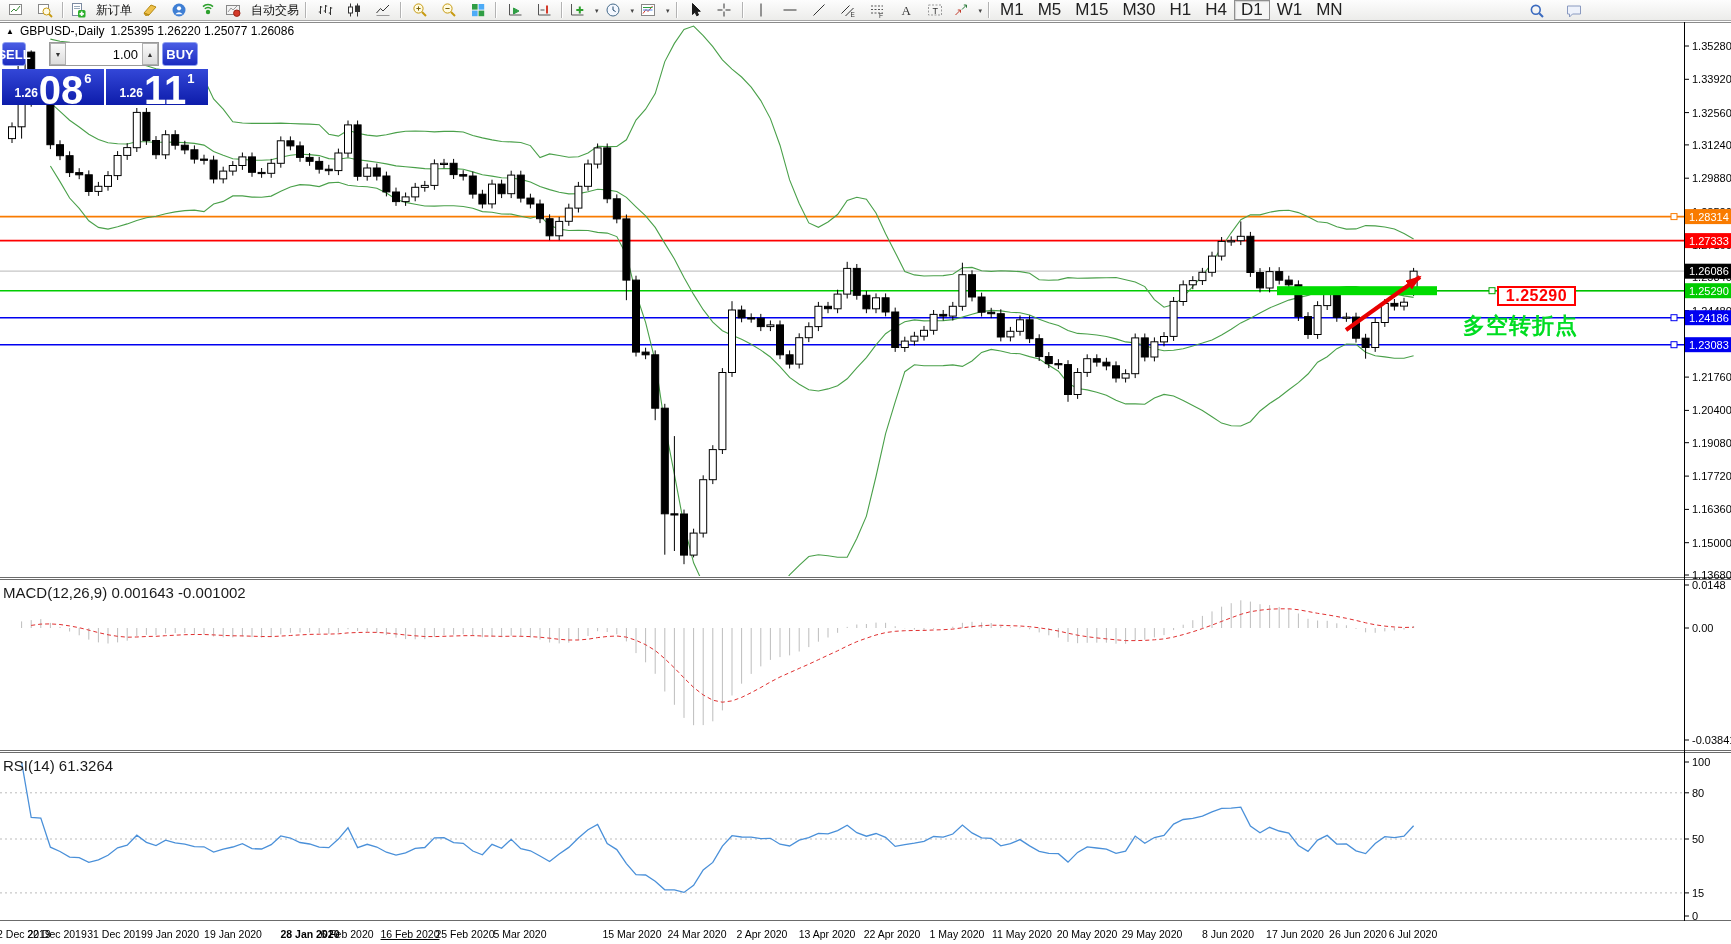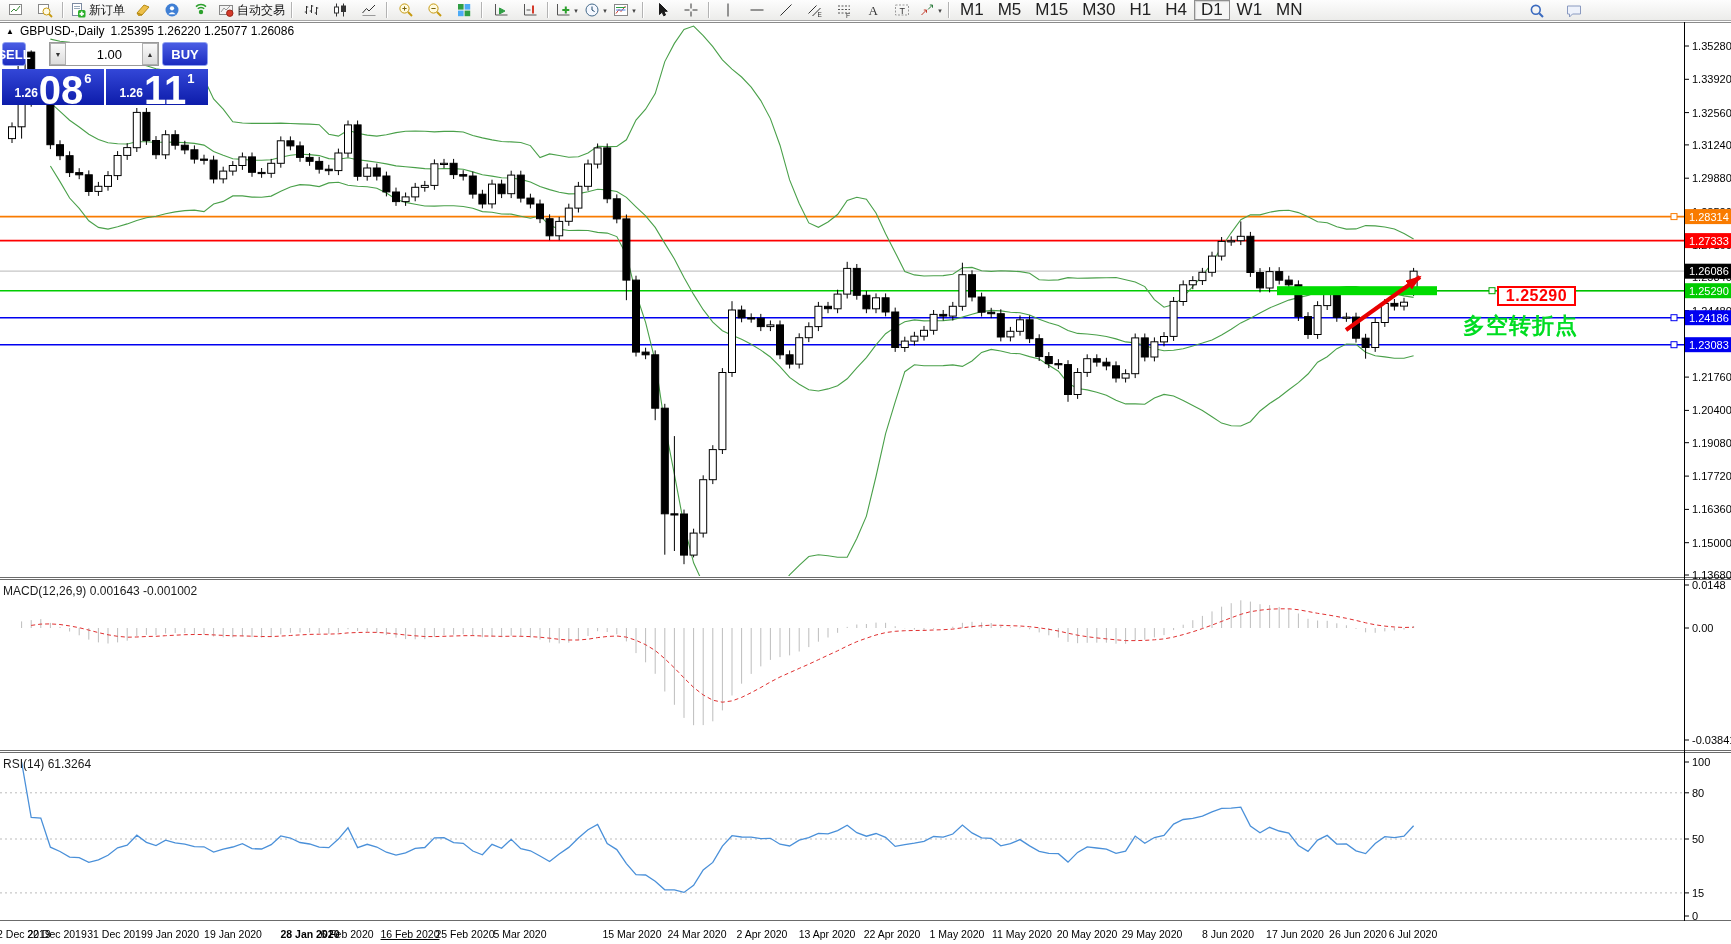--- a/index.html
+++ b/index.html
@@ -10,21 +10,21 @@
   }
   
   .toolbar{
     position:absolute;left:0;top:0;width:1731px;height:21px;z-index:20;
     background:linear-gradient(#fdfdfd,#ececea);
     border-bottom:1px solid #a7a7a7;
     display:flex;align-items:center;padding-left:1px;box-sizing:border-box;
   }
   .tb-btn{
     height:19px;min-width:23px;padding:0 2px;display:flex;align-items:center;justify-content:center;
-    border:1px solid transparent;border-radius:2px;cursor:default;gap:3px;flex:0 0 auto;
+    border:1px solid transparent;border-radius:2px;cursor:default;gap:10px;flex:0 0 auto;
   }
   .tb-btn svg{display:block}
   .tb-btn .tb-label{font-size:12px;color:#111;white-space:nowrap;}
   .tb-btn .caret{font-size:7px;color:#444;line-height:1;}
   .tb-sep{width:0;height:16px;border-left:1px solid #b3b3b3;border-right:1px solid #fff;margin:0 3px;flex:0 0 auto;}
   .tf-btn{
     height:18px;padding:0 6px;display:flex;align-items:center;justify-content:center;
     font-size:17px;color:#222;border:1px solid transparent;flex:0 0 auto;
   }
   .tf-btn.active{background:#f6f6f6;border:1px solid #8f8f8f;box-shadow:inset 1px 1px 1px rgba(0,0,0,.15);}
@@ -37,35 +37,35 @@
   .chart-title .sym-arrow{font-size:8px;color:#000;}
   
   .oct{position:absolute;left:2px;top:42px;width:206px;height:63px;z-index:12;}
   .oct .btn{
     position:absolute;top:0;height:24px;border-radius:3px;color:#fff;font-size:13px;font-weight:bold;
     display:flex;align-items:center;justify-content:center;
     background:linear-gradient(#4a5de4,#1c2cc0);border:1px solid #8v;
     border:1px solid #8fa0f0;box-sizing:border-box;cursor:pointer;
   }
   .oct .sell-btn{left:0;width:24px;}
-  .oct .buy-btn{left:160px;width:46px;text-align:right;}
+  .oct .buy-btn{left:160px;width:36px;text-align:right;}
   .oct .vol{position:absolute;left:47px;top:0;width:110px;height:24px;background:#fff;border:1px solid #9a9a9a;box-sizing:border-box;display:flex;}
   .oct .spin{width:16px;height:100%;background:linear-gradient(#fafafa,#dcdcdc);border:1px solid #b0b0b0;box-sizing:border-box;font-size:7px;color:#333;display:flex;align-items:center;justify-content:center;cursor:pointer;}
-  .oct .vol-input{flex:1;border:none;outline:none;font-size:13px;text-align:right;padding-right:20px;font-family:"Liberation Sans",sans-serif;color:#000;min-width:0;}
+  .oct .vol-input{flex:1;border:none;outline:none;font-size:13px;text-align:right;padding-right:4px;font-family:"Liberation Sans",sans-serif;color:#000;min-width:0;}
   .oct .pricebox{
     position:absolute;top:27px;width:102px;height:36px;color:#fff;
     background:linear-gradient(#3347d8,#0d1caa);display:flex;align-items:flex-end;justify-content:center;
     cursor:pointer;
   }
   .oct .sell-price{left:0;}
   .oct .buy-price{left:104px;}
   .oct .p-small{font-size:12px;font-weight:bold;margin:0 1px 5px 0;}
   .oct .p-big{font-size:40px;font-weight:bold;line-height:30px;}
   .oct .p-sup{font-size:13px;font-weight:bold;margin:2px 0 0 1px;align-self:flex-start;}
-  .ind-label{position:absolute;z-index:12;font-size:12px;color:#1a1a1a;white-space:nowrap;}
+  .ind-label{position:absolute;z-index:12;font-size:15px;color:#1a1a1a;white-space:nowrap;}
   .macd-label{left:3px;top:584px;}
   .rsi-label{left:3px;top:757px;}
   
   .price-note{
     position:absolute;left:1497px;top:286px;width:79px;height:20px;z-index:12;
     border:2px solid #ff0000;background:#fff;color:#ff0000;font-size:16px;font-weight:600;
     display:flex;align-items:center;justify-content:center;box-sizing:border-box;letter-spacing:.5px;
   }
   .cn-note{
     position:absolute;left:1463px;top:311px;z-index:12;color:#00dd22;font-size:22px;font-weight:bold;

